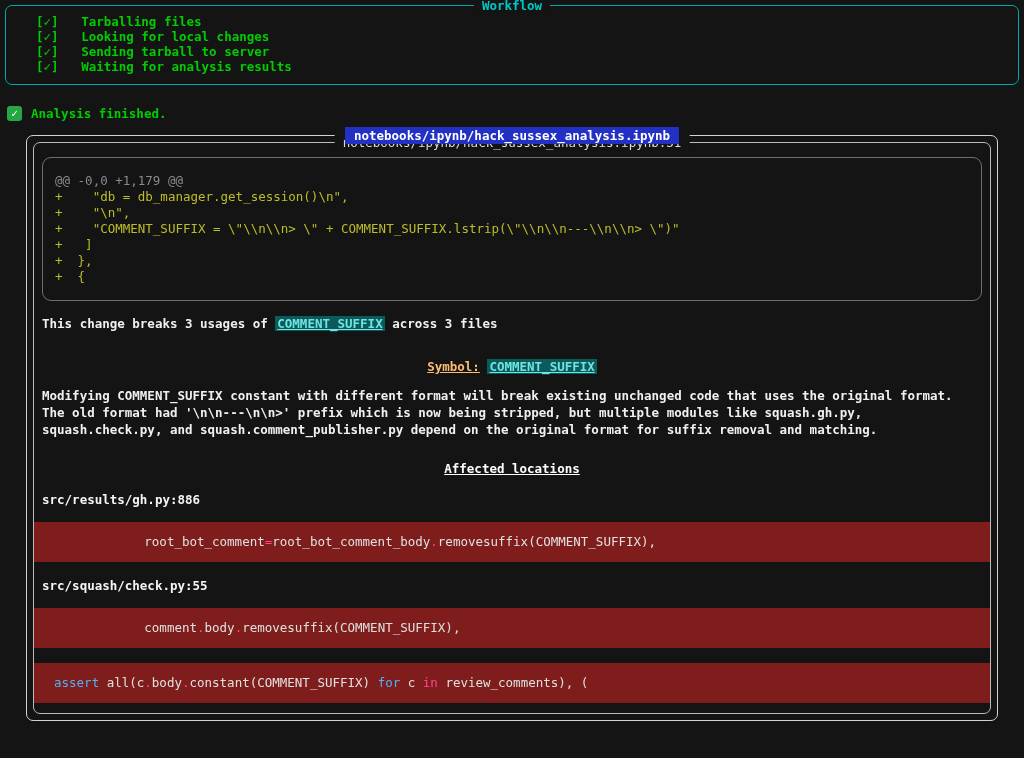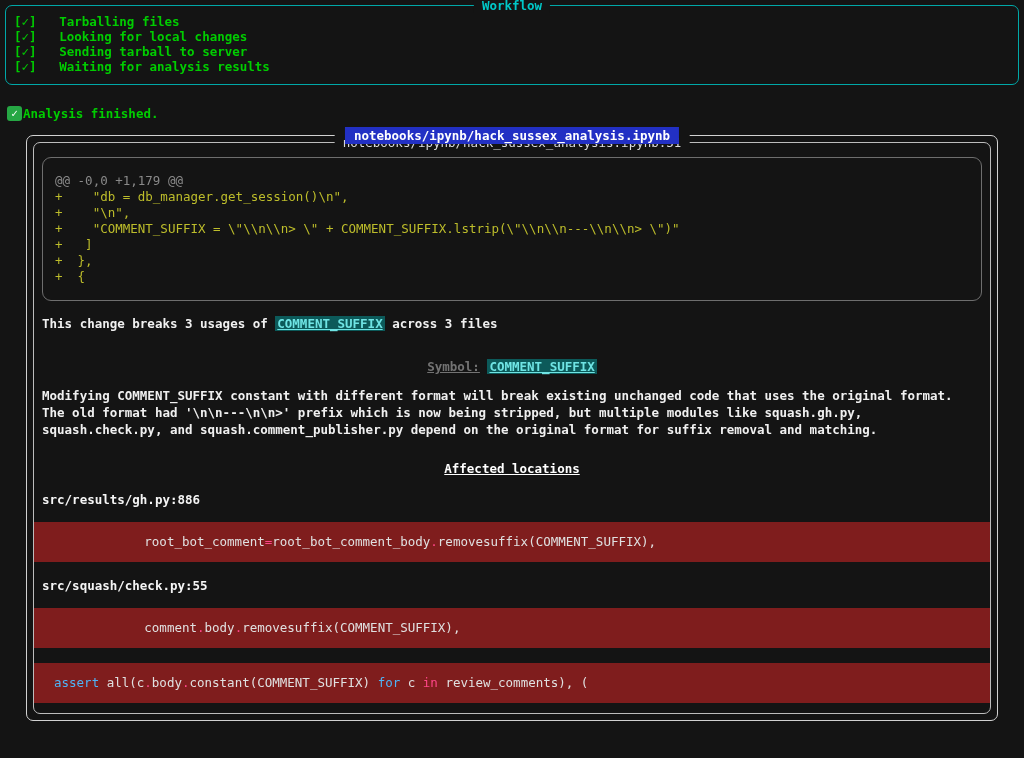--- a/index.html
+++ b/index.html
@@ -11,21 +11,21 @@
     font-size: 12.5px;
     padding: 5px 5px;
     overflow: hidden;
   }
 
   
   .workflow-box {
     position: relative;
     border: 1px solid #00a8a8;
     border-radius: 7px;
-    padding: 8px 8px 10px;
+    padding: 8px 30px 10px;
   }
   .box-title {
     position: absolute;
     top: -8px; left: 50%;
     transform: translateX(-50%);
     background: #141414;
     padding: 0 8px;
     color: #00c8c8;
     font-weight: bold;
     white-space: nowrap;
@@ -36,21 +36,21 @@
 
   
   .status-line { margin: 20px 2px 0; display: flex; align-items: center; height: 16px; }
   .status-icon {
     display: inline-flex; width: 15px; height: 15px;
     background: #26a744; border-radius: 3px;
     color: #ffffff; font-size: 11px; font-weight: bold;
     align-items: center; justify-content: center;
     flex: 0 0 auto;
   }
-  .status-text { margin-left: 1px; color: #00cd00; font-weight: bold; }
+  .status-text { margin-left: 9px; color: #00cd00; font-weight: bold; }
 
   
   .outer-panel {
     position: relative;
     margin: 14px 21px 0;
     border: 1px solid #d2d2d2;
     border-radius: 7px;
     padding: 6px;
   }
   .panel-title-tab {
@@ -95,21 +95,21 @@
   
   .impact { margin-top: 15px; font-weight: bold; color: #f0f0f0; white-space: pre-wrap; }
   .hl {
     background: #0c5a5a;
     color: #6fe4e4;
     font-weight: bold;
     text-decoration: underline;
     padding: 0 2px;
   }
   .symbol-line { margin-top: 28px; text-align: center; }
-  .sym-label { font-weight: bold; text-decoration: underline; color: #737373; margin-right: 1ch; }
+  .sym-label { font-weight: bold; text-decoration: underline; color: #fdba74; margin-right: 1ch; }
   .description { margin-top: 13px; font-weight: bold; color: #f0f0f0; line-height: 17px; }
   .affected { margin-top: 23px; text-align: center; font-weight: bold; color: #ffffff; }
   .affected .u { text-decoration: underline; }
 
   .loc-file { margin-top: 16px; font-weight: bold; color: #f5f5f5; }
   .code-block {
     margin: 15px -8px 0;
     background: #7f1d1d;
     padding: 12px 20px;
     white-space: pre;

